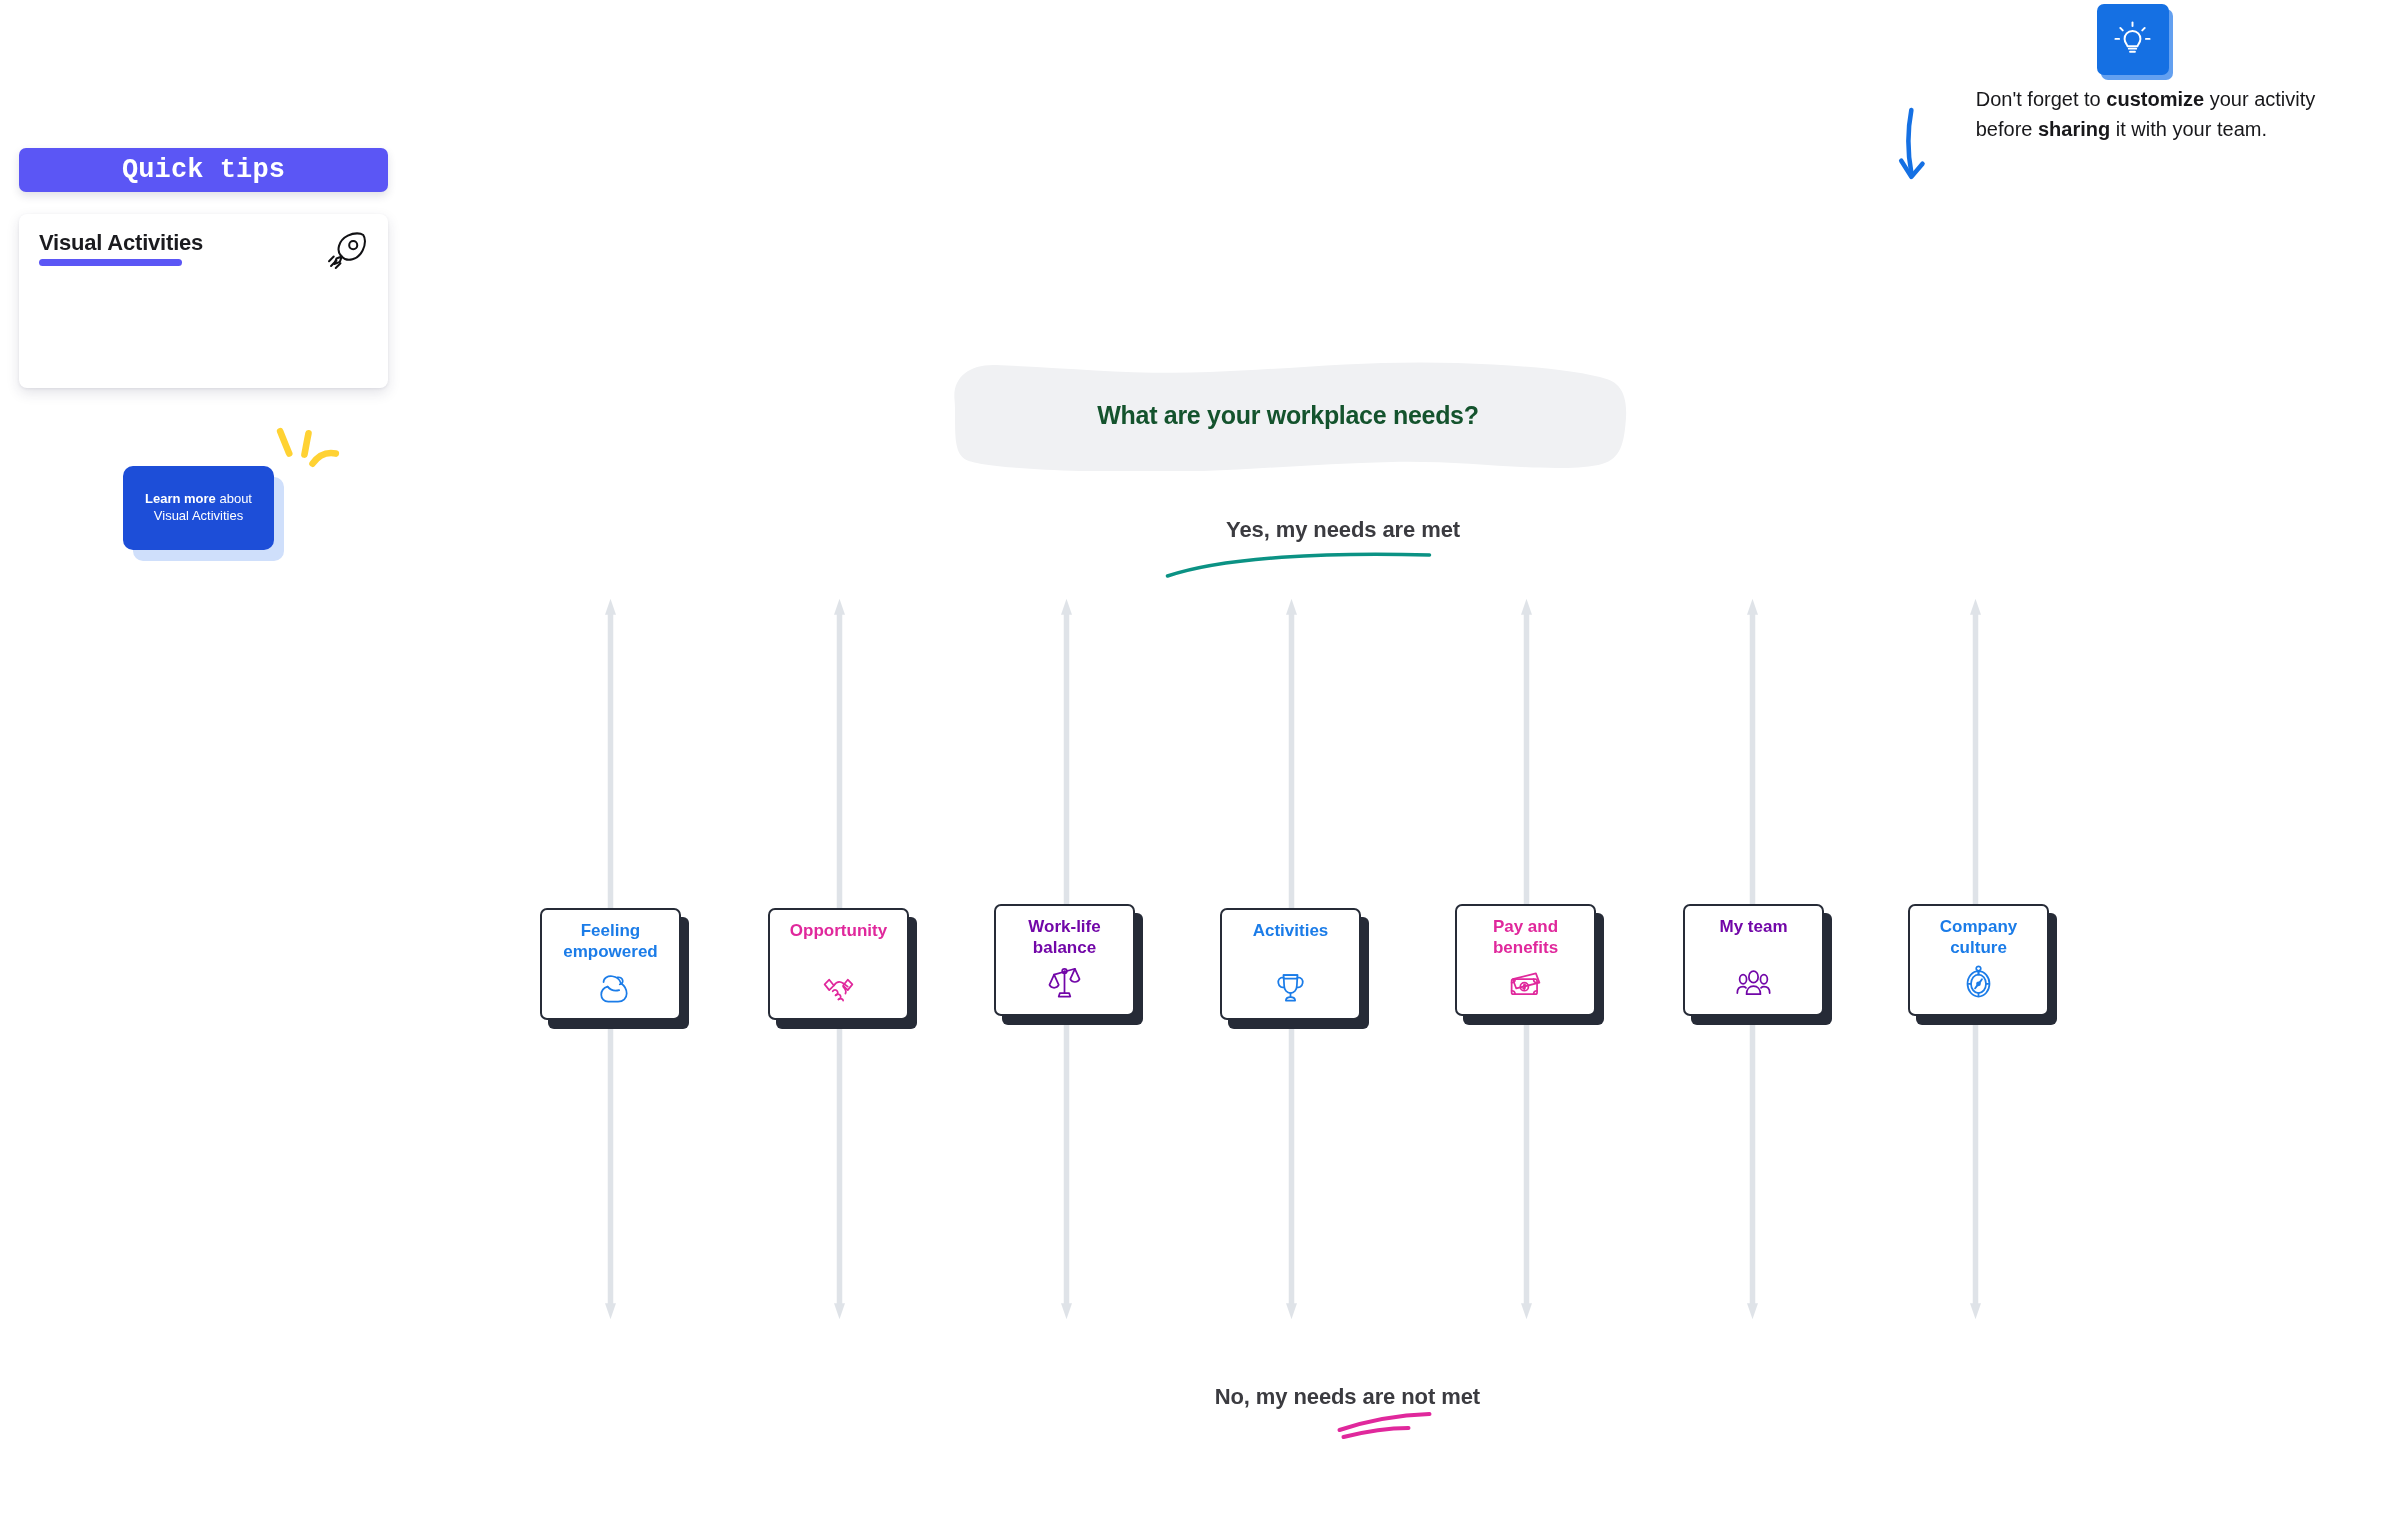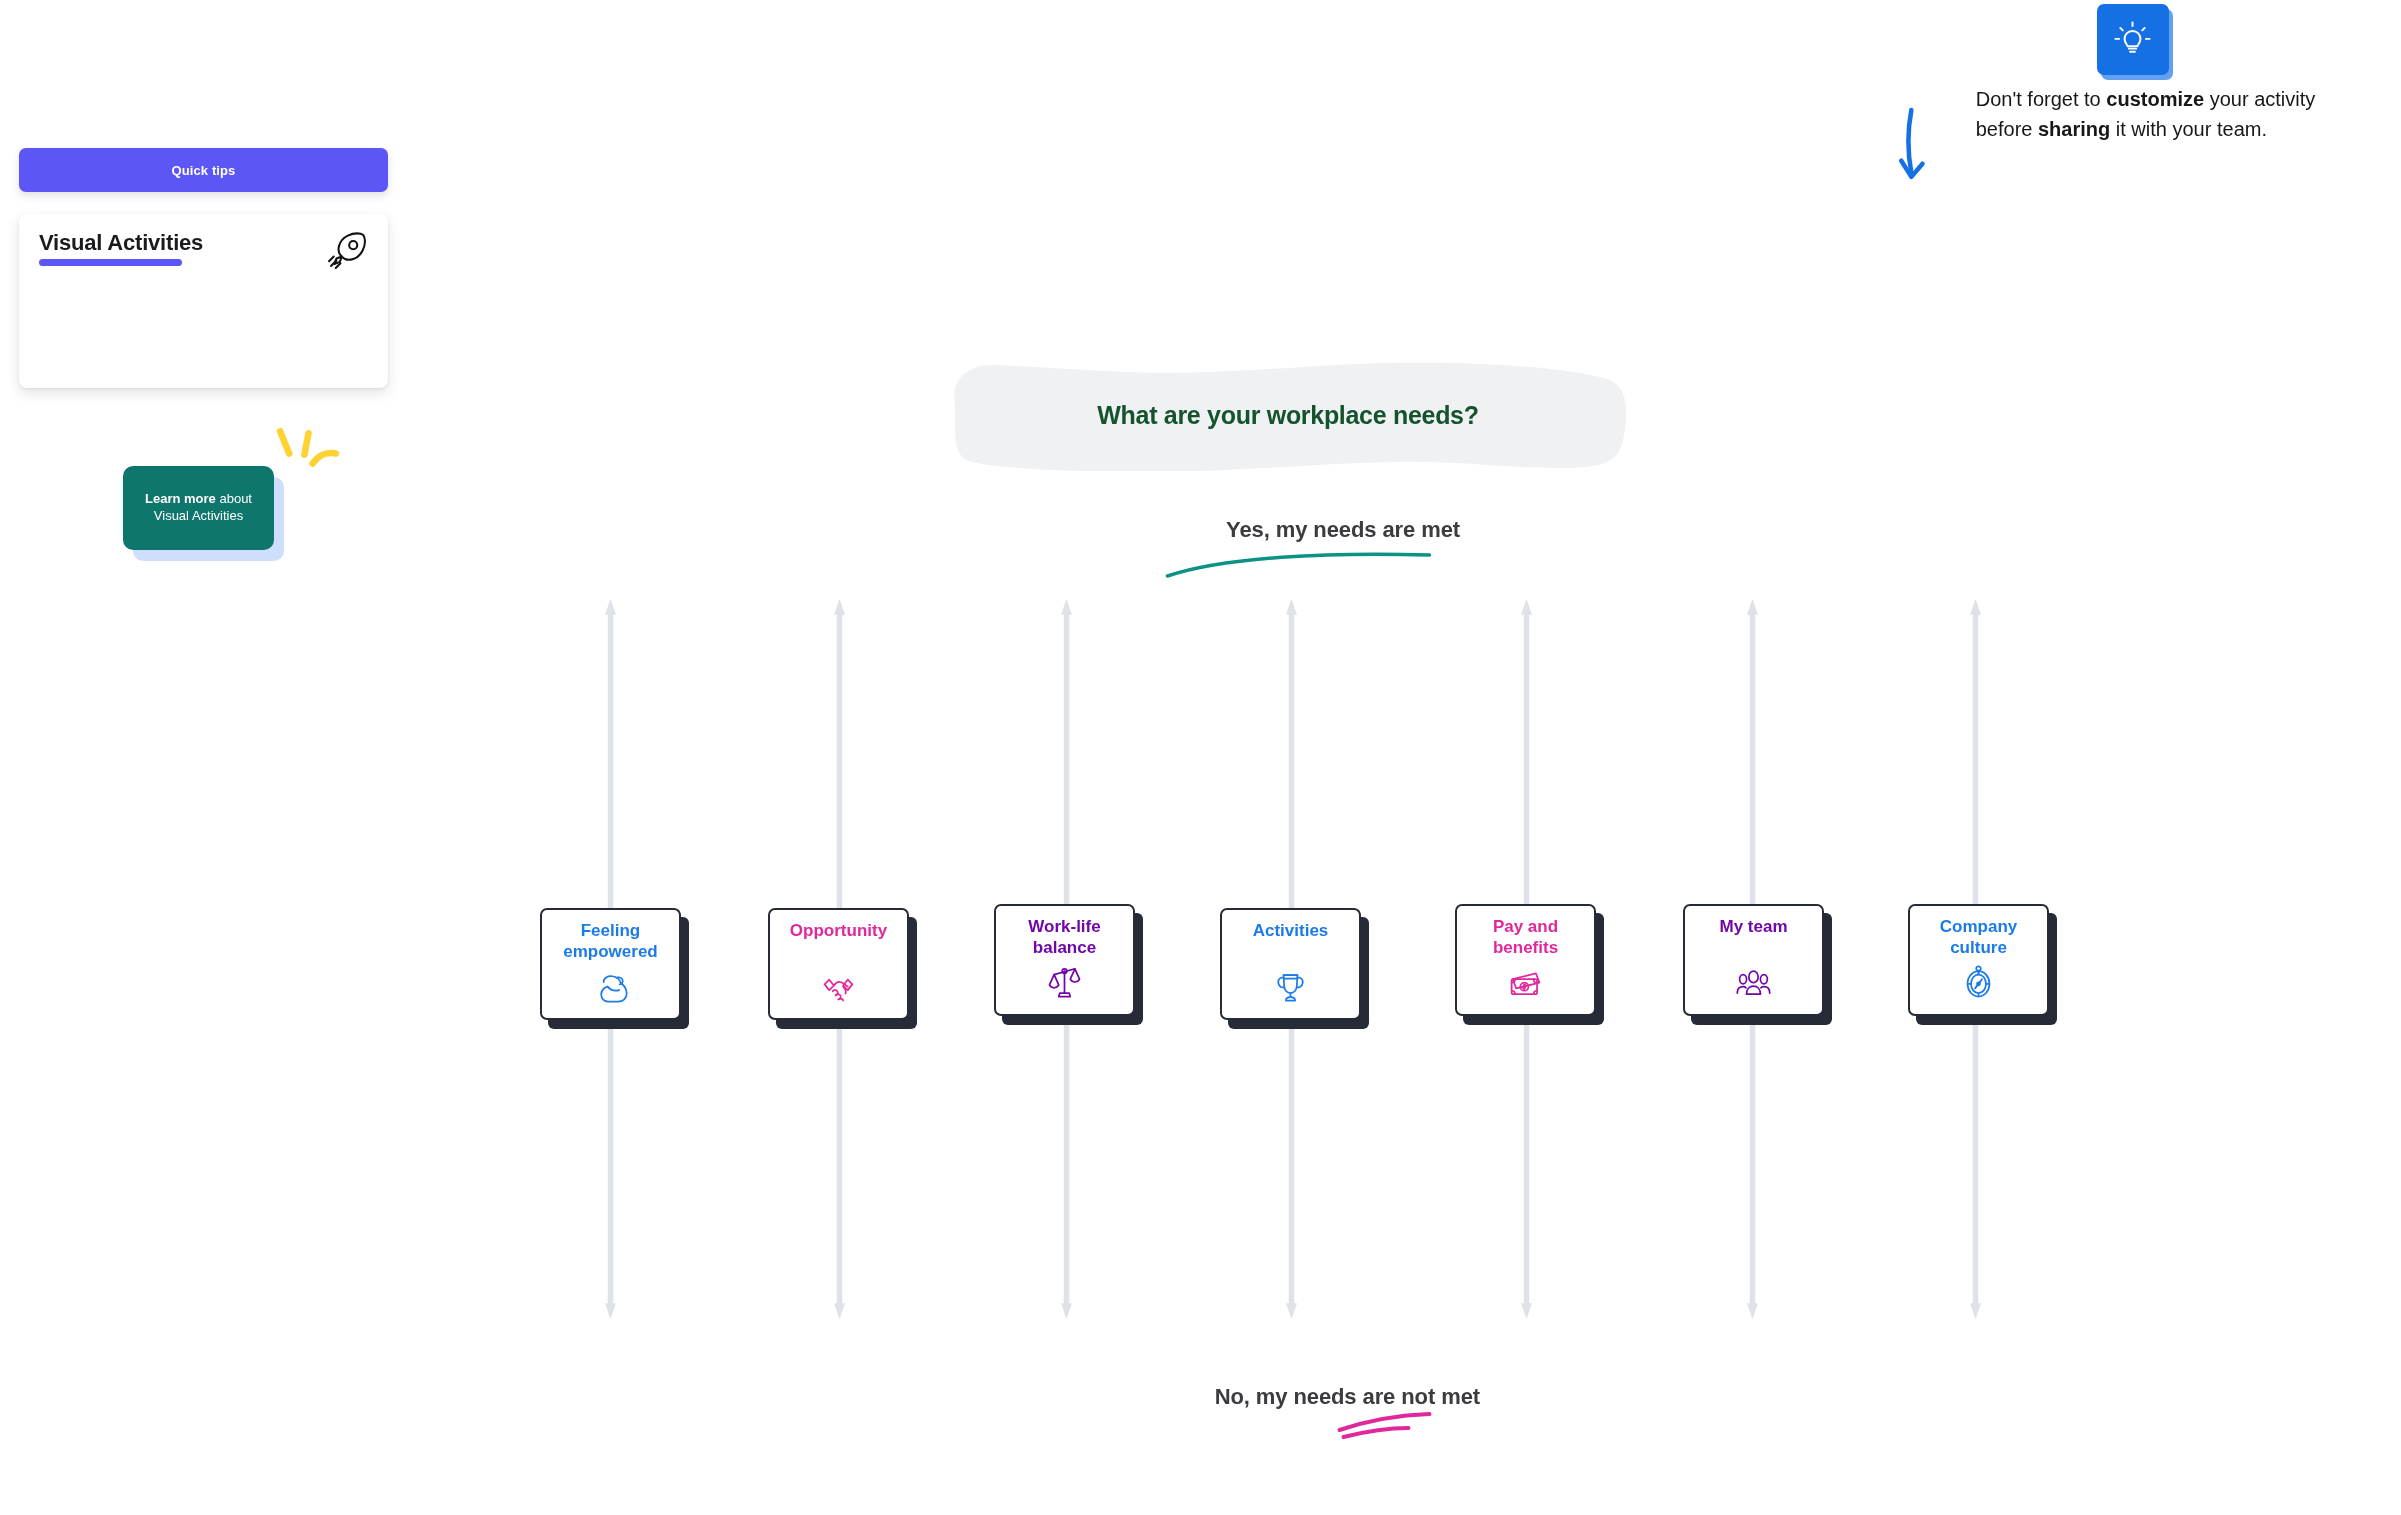--- a/index.html
+++ b/index.html
@@ -30,23 +30,24 @@
     height: 44px;
     background: #5b56f5;
     border-radius: 7px;
     box-shadow: 0 4px 9px rgba(40,40,80,0.14);
     display: flex;
     align-items: center;
     justify-content: center;
   }
   #quick-tips-header span {
     color: #ffffff;
-    font-size: 13px;
+    font-size: 27px;
     font-weight: bold;
     letter-spacing: 0.1px;
+    font-family: Liberation Mono, monospace;
   }
   #quick-tips-card {
     position: absolute;
     left: 0px;
     top: 66px;
     width: 369px;
     height: 174px;
     background: #ffffff;
     border-radius: 8px;
     box-shadow: 0 5px 13px rgba(40,40,80,0.13), 0 1px 3px rgba(40,40,80,0.08);
@@ -266,21 +267,21 @@
           <path d="M9 55 L17 47"></path>
           <path d="M6 48 L13 41"></path>
           <path d="M16 58 L23 51"></path>
         </svg>
       </div>
     </div>
   </div>
 
   <div id="learn-more-wrap">
     <div id="learn-more-shadow"></div>
-    <div id="learn-more-btn" style="background: #0f766e;">
+    <div id="learn-more-btn" style="background: #1d4ed8;">
       <div>
         <b>Learn more</b><span> about</span>
       </div>
       <div>Visual Activities</div>
     </div>
     <svg id="sparkles" viewBox="0 0 160 110" fill="none" stroke="#ffd233" stroke-width="13" stroke-linecap="round">
       <path d="M22 18 C30 38 36 52 40 62"></path>
       <path d="M78 22 C74 42 72 54 70 64"></path>
       <path d="M132 62 C112 58 96 68 86 82"></path>
     </svg>

